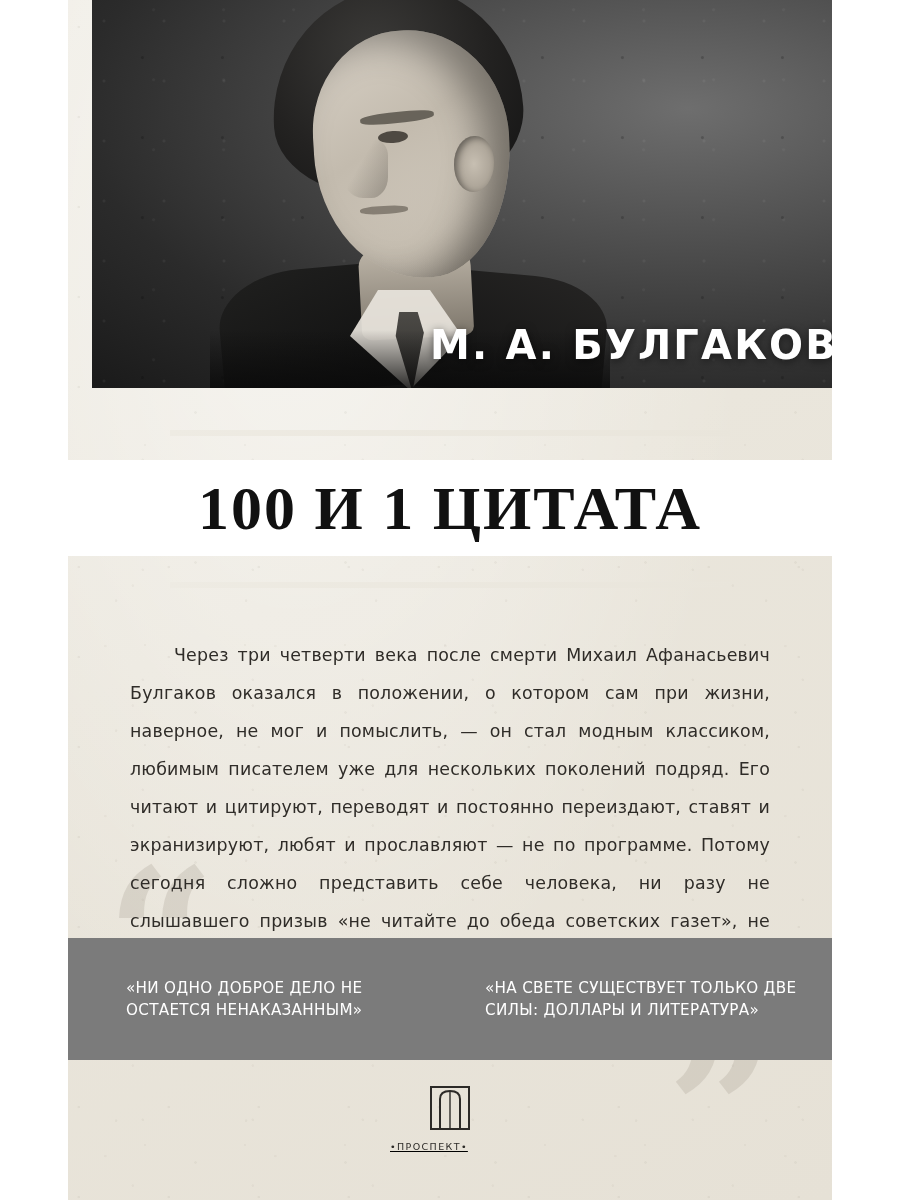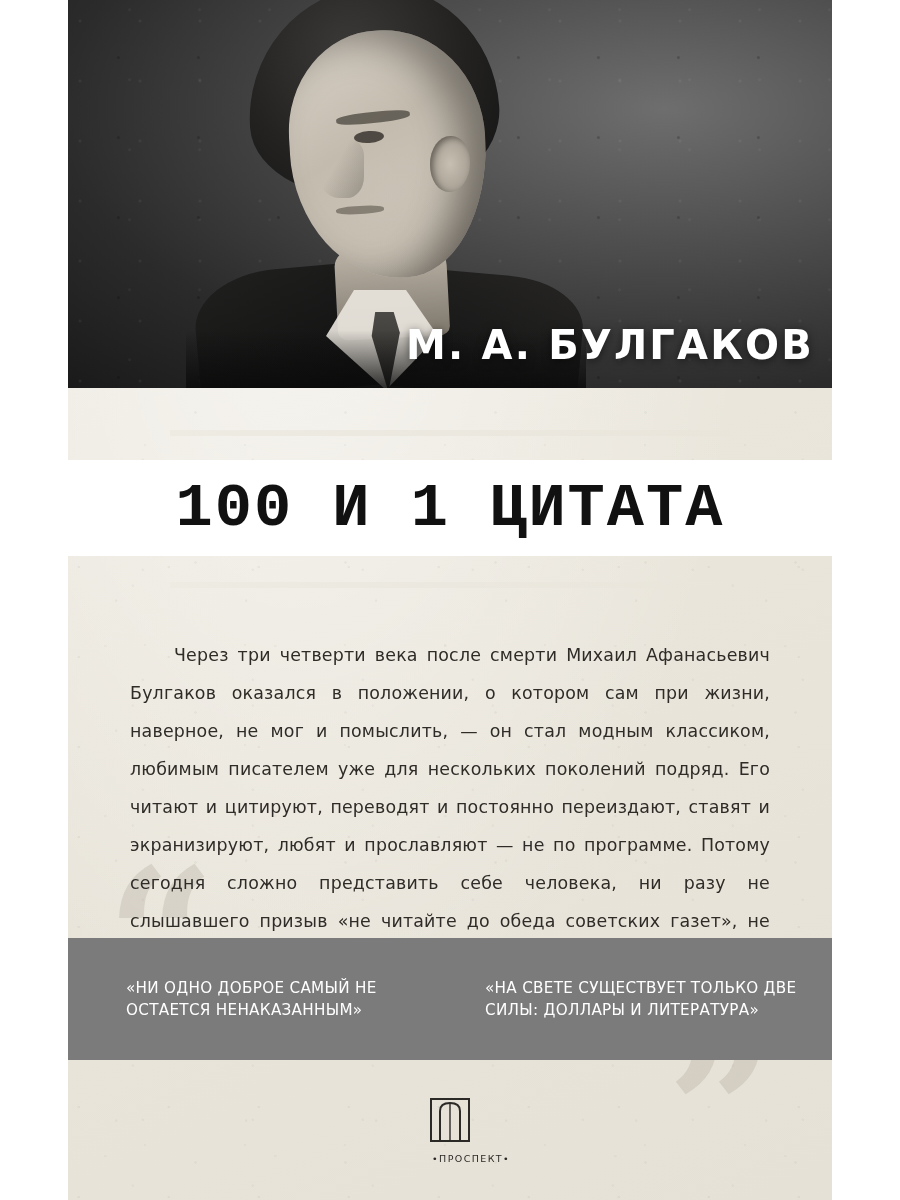--- a/index.html
+++ b/index.html
@@ -54,20 +54,21 @@
 
   
   .photo-band {
     position: relative;
     width: 764px;
     height: 388px;
     background:
       radial-gradient(ellipse at 78% 28%, #6e6e6e 0%, #4b4b4b 38%, #2b2b2b 72%, #1a1a1a 100%);
     overflow: hidden;
     z-index: 2;
+    margin-left: 24px;
   }
   .photo-grain {
     position: absolute;
     inset: 0;
     background-image:
       radial-gradient(circle at 20% 35%, rgba(255,255,255,0.05) 0 1px, transparent 2px),
       radial-gradient(circle at 63% 72%, rgba(0,0,0,0.18) 0 1px, transparent 2px),
       radial-gradient(circle at 88% 14%, rgba(255,255,255,0.04) 0 1px, transparent 2px);
     background-size: 60px 60px, 80px 80px, 70px 70px;
     pointer-events: none;
@@ -261,21 +262,21 @@
     left: 0;
     right: 0;
     top: 26px;
     height: 96px;
     background: #ffffff;
     display: flex;
     align-items: center;
     justify-content: center;
   }
   .title-text {
-    font-family: Liberation Mono, monospace;
+    font-family: Liberation Serif, serif;
     font-weight: bold;
     font-size: 62px;
     color: #111111;
     letter-spacing: 2px;
     white-space: nowrap;
   }
 
   
   .blurb {
     position: relative;
@@ -335,24 +336,25 @@
   }
   .quote-col.c1 { text-align: left;   padding-left: 58px; }
   .quote-col.c2 { text-align: center; }
   .quote-col.c3 { text-align: left;   padding-left: 20px; padding-right: 24px; }
 
   
   .publisher {
     position: absolute;
     left: 50%;
     transform: translateX(-50%);
-    bottom: 36px;
+    bottom: 48px;
     width: 120px;
-    text-align: right;
+    text-align: left;
     z-index: 3;
+    text-decoration: underline;
   }
   .pub-mark {
     width: 58px;
     height: 58px;
     margin: 0 auto 4px auto;
     position: relative;
   }
   .pub-name {
     font-family: "DejaVu Sans", sans-serif;
     font-size: 9.5px;
@@ -398,21 +400,21 @@
     </div>
 
     <div class="quote-mark quote-open">“</div>
     <div class="quote-mark quote-close">”</div>
 
     <div class="blurb">
       <span class="indent"></span><span>Через три четверти века после смерти Михаил Афанасьевич Булгаков оказался в положении, о котором сам при жизни, наверное, не мог и помыслить, — он стал модным классиком, любимым писателем уже для нескольких поколений подряд. Его читают и цитируют, переводят и постоянно переиздают, ставят и экранизируют, любят и прославляют — не по программе. Потому сегодня сложно представить себе человека, ни разу не слышавшего призыв «не читайте до обеда советских газет», не знавшего, что «Аннушка уже разлила масло», что «квартирный вопрос испортил» москвичей, а «ключница водку делала».</span>
     </div>
 
     <div class="quotes-strip">
-      <div class="quote-col c1">«НИ ОДНО ДОБРОЕ САМЫЙ НЕ ОСТАЕТСЯ НЕНАКАЗАННЫМ»</div>
+      <div class="quote-col c1">«НИ ОДНО ДОБРОЕ ДЕЛО НЕ ОСТАЕТСЯ НЕНАКАЗАННЫМ»</div>
       <div class="quote-col c3">«НА СВЕТЕ СУЩЕСТВУЕТ ТОЛЬКО ДВЕ СИЛЫ: ДОЛЛАРЫ И ЛИТЕРАТУРА»</div>
     </div>
 
     <div class="publisher">
       <div class="pub-mark">
         <svg width="58" height="58" viewBox="0 0 58 58" aria-hidden="true">
           <rect x="10" y="8" width="38" height="42" fill="none" stroke="#2c2a27" stroke-width="2"></rect>
           <path d="M19 50 V20 q0-8 10-8 t10 8 V50" fill="none" stroke="#2c2a27" stroke-width="2"></path>
           <path d="M29 12 V50" stroke="#2c2a27" stroke-width="1.4"></path>
         </svg>

